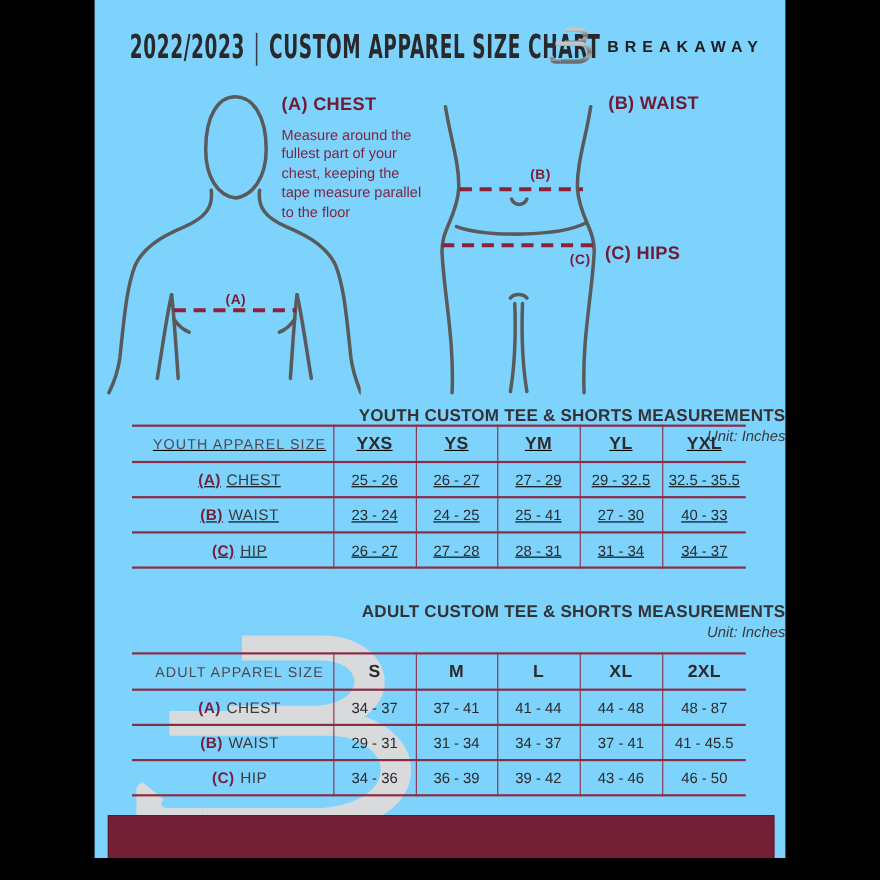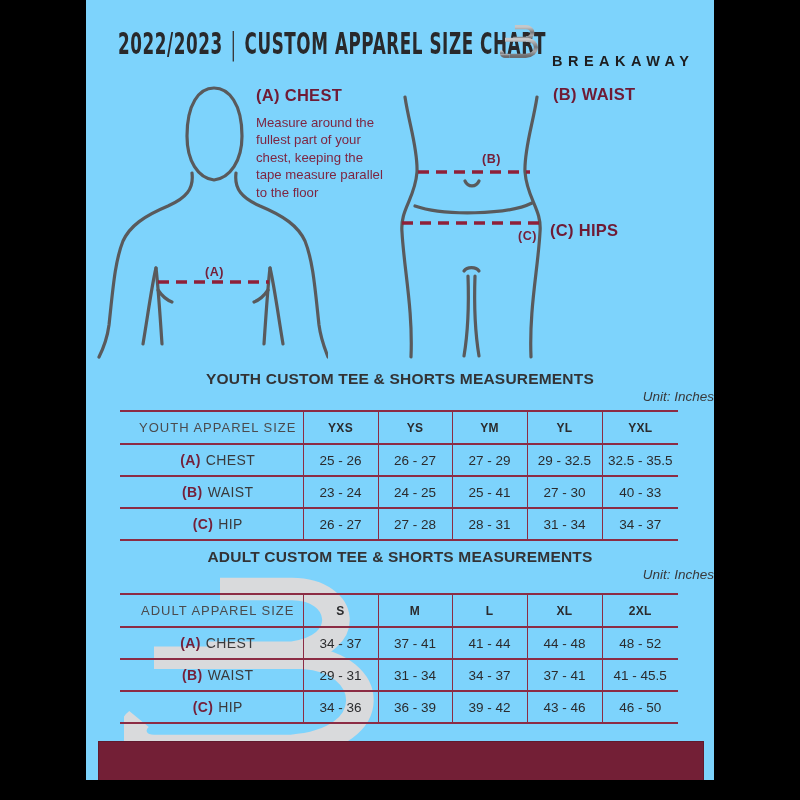--- a/index.html
+++ b/index.html
@@ -5,49 +5,49 @@
   * { margin:0; padding:0; box-sizing:border-box; }
   html,body { width:800px; height:800px; background:#000; font-family:"Liberation Sans",sans-serif; }
   .page { position:absolute; left:86px; top:0; width:628px; height:780px; background:#7dd3fc; overflow:hidden; }
 
   
   .doc-title { position:absolute; left:32px; top:26px; white-space:nowrap;
     font-family:"DejaVu Sans",sans-serif; font-weight:bold; font-size:30px; color:#29292b;
     transform:scaleX(0.56); transform-origin:left top; letter-spacing:1px; }
   .doc-title .divider { margin:0 14px; font-weight:normal; color:#3a3a3c; }
   .logo-svg { position:absolute; left:414px; top:19px; width:46px; height:45px; }
-  .brand { position:absolute; left:466px; top:53px; font-size:14.5px; font-weight:bold;
+  .brand { position:absolute; left:466px; top:35px; font-size:14.5px; font-weight:bold;
     letter-spacing:5.5px; color:#1d1d1f; }
 
   
   .fig { position:absolute; }
   .fig path { fill:none; stroke:#595a5c; stroke-width:3.2; stroke-linecap:round; }
   .fig path.dash { stroke:#8e2038; stroke-width:3.6; stroke-dasharray:11 7; stroke-linecap:butt; }
   .marker-label { position:absolute; font-size:12.5px; font-weight:bold; color:#74203a; letter-spacing:0.5px; }
   .guide-block { position:absolute; width:158px; }
   .guide-block h3 { font-size:16.5px; font-weight:bold; color:#6f1b35; letter-spacing:0.3px; margin-bottom:9px; }
   .guide-block p { font-size:13.2px; font-weight:500; color:#7d2642;
     line-height:1.32; white-space:pre-line; }
 
   
-  .tbl-title { position:absolute; width:100%; text-align:center; font-size:15.5px;
+  .tbl-title { position:absolute; width:100%; text-align:right; font-size:15.5px;
     font-weight:bold; color:#333335; letter-spacing:0.2px; }
   .tbl-unit  { position:absolute; width:100%; text-align:right; font-size:13.5px;
     font-style:italic; font-weight:500; color:#39393b; }
   table.size-table { position:absolute; left:34px; width:558px; border-collapse:collapse;
     table-layout:fixed; background:transparent; }
   table.size-table tr { border-top:2px solid #8c2c44; }
   table.size-table tr:last-child { border-bottom:2px solid #8c2c44; }
   table.size-table th, table.size-table td { border-left:1.5px solid #8c2c44; height:32px;
     text-align:center; vertical-align:middle; }
   table.size-table tr:first-child th { height:33px; }
   table.size-table th:first-child, table.size-table td:first-child { border-left:none; }
   th.col-label { text-align:left; padding-left:13px; font-weight:normal; font-size:13px;
     letter-spacing:1px; color:#4b4b4d; }
-  th.size-head { font-size:12px; color:#2b2b2d; letter-spacing:0.3px; }
+  th.size-head { font-size:16px; color:#2b2b2d; letter-spacing:0.3px; }
   td.row-label { text-align:left; padding-left:13px; font-size:14px; color:#3a3a3c; letter-spacing:0.4px; }
   td.row-label .marker { color:#74203a; font-weight:bold; margin-right:5px; }
   td.value { font-size:13.5px; color:#2b2b2d; }
 
   
   .watermark { position:absolute; left:38px; top:545px; width:300px; height:245px; z-index:0; }
   .content-layer { position:relative; z-index:1; }
   .footer-bar { position:absolute; left:12px; top:741px; width:606px; height:48px;
     background:#731f36; border:1px solid #601a2d; z-index:2; }
 </style>
@@ -140,21 +140,21 @@
     <div class="guide-block" style="left:467px; top:85px;">
       <h3>(B) WAIST</h3>
     </div>
     <div class="guide-block" style="left:464px; top:221px;">
       <h3>(C) HIPS</h3>
     </div>
 
     <div class="tbl-title" style="top:370px;">YOUTH CUSTOM TEE &amp; SHORTS MEASUREMENTS</div>
     <div class="tbl-unit" style="top:389px;">Unit: Inches</div>
 
-    <table class="size-table" style="top:410px;">
+    <table class="size-table" style="top:386px;text-decoration:underline;">
       <colgroup>
           <col style="width:183px">
           <col style="width:75px">
           <col style="width:74px">
           <col style="width:75px">
           <col style="width:75px">
           <col style="width:76px">
         </colgroup>
       <tbody>
           <tr>
@@ -212,21 +212,21 @@
         <th class="size-head">L</th>
         <th class="size-head">XL</th>
         <th class="size-head">2XL</th>
       </tr>
       <tr>
         <td class="row-label"><span class="marker">(A)</span><span>CHEST</span></td>
         <td class="value">34 - 37</td>
         <td class="value">37 - 41</td>
         <td class="value">41 - 44</td>
         <td class="value">44 - 48</td>
-        <td class="value">48 - 52</td>
+        <td class="value">48 - 87</td>
       </tr>
       <tr>
         <td class="row-label"><span class="marker">(B)</span><span>WAIST</span></td>
         <td class="value">29 - 31</td>
         <td class="value">31 - 34</td>
         <td class="value">34 - 37</td>
         <td class="value">37 - 41</td>
         <td class="value">41 - 45.5</td>
       </tr>
       <tr>

